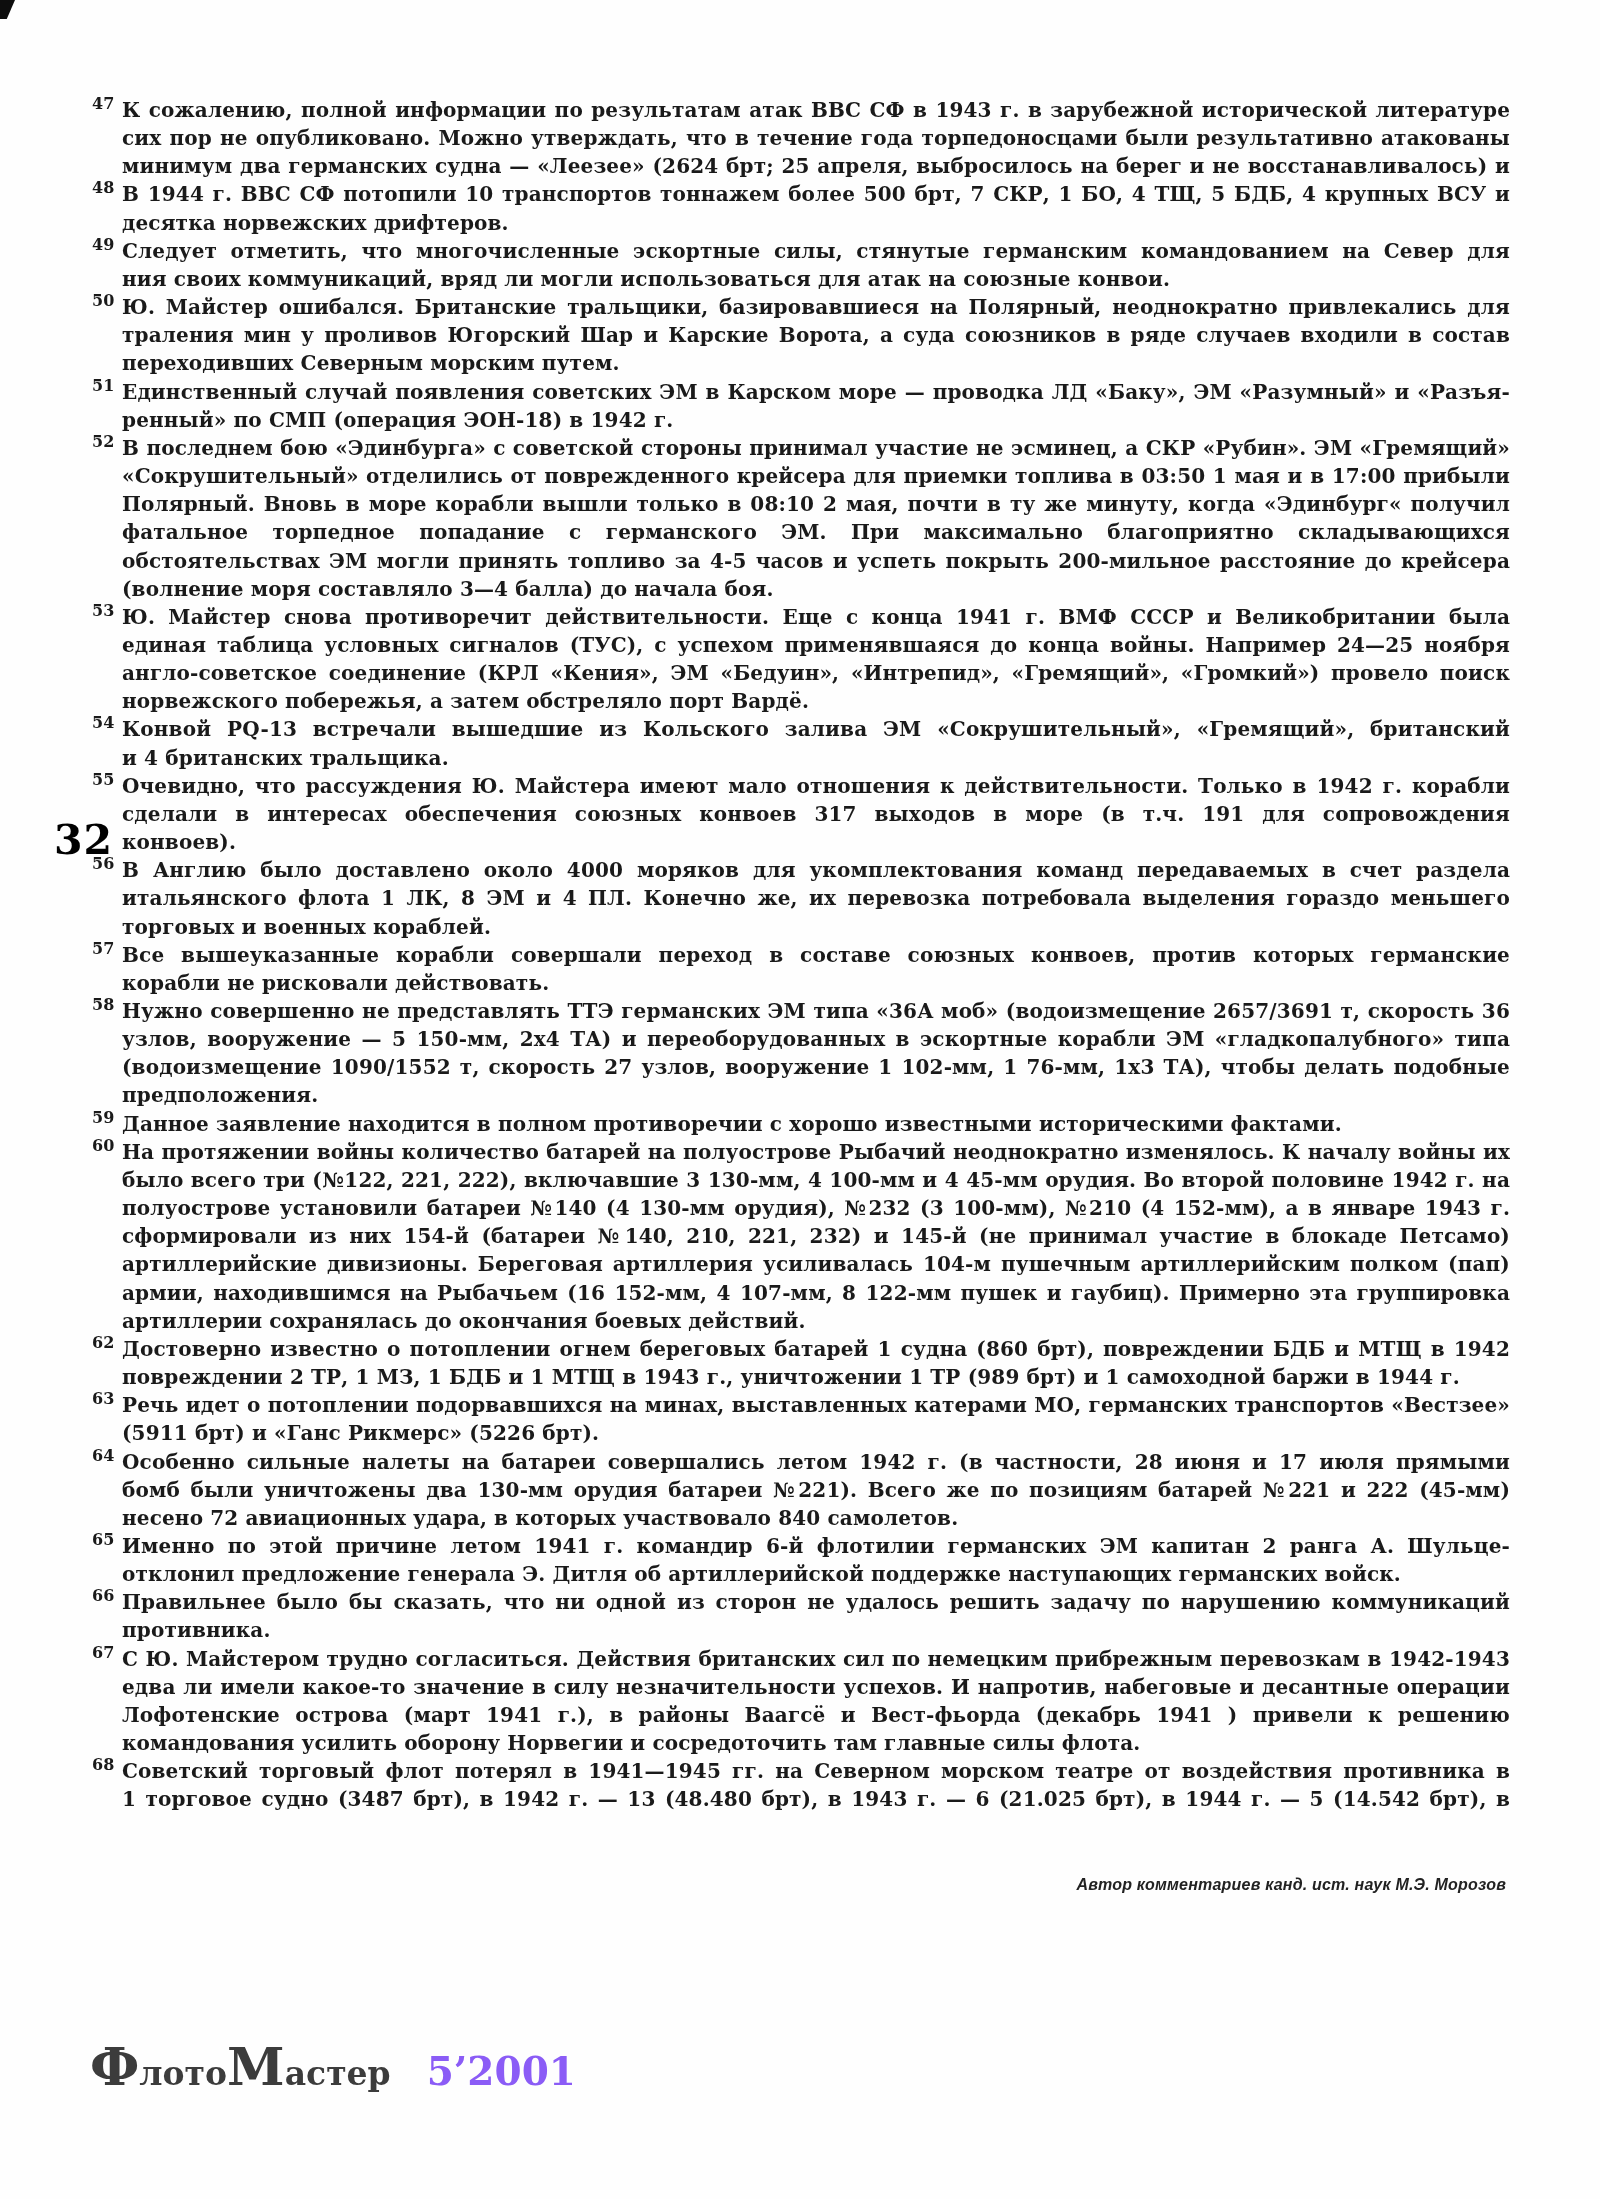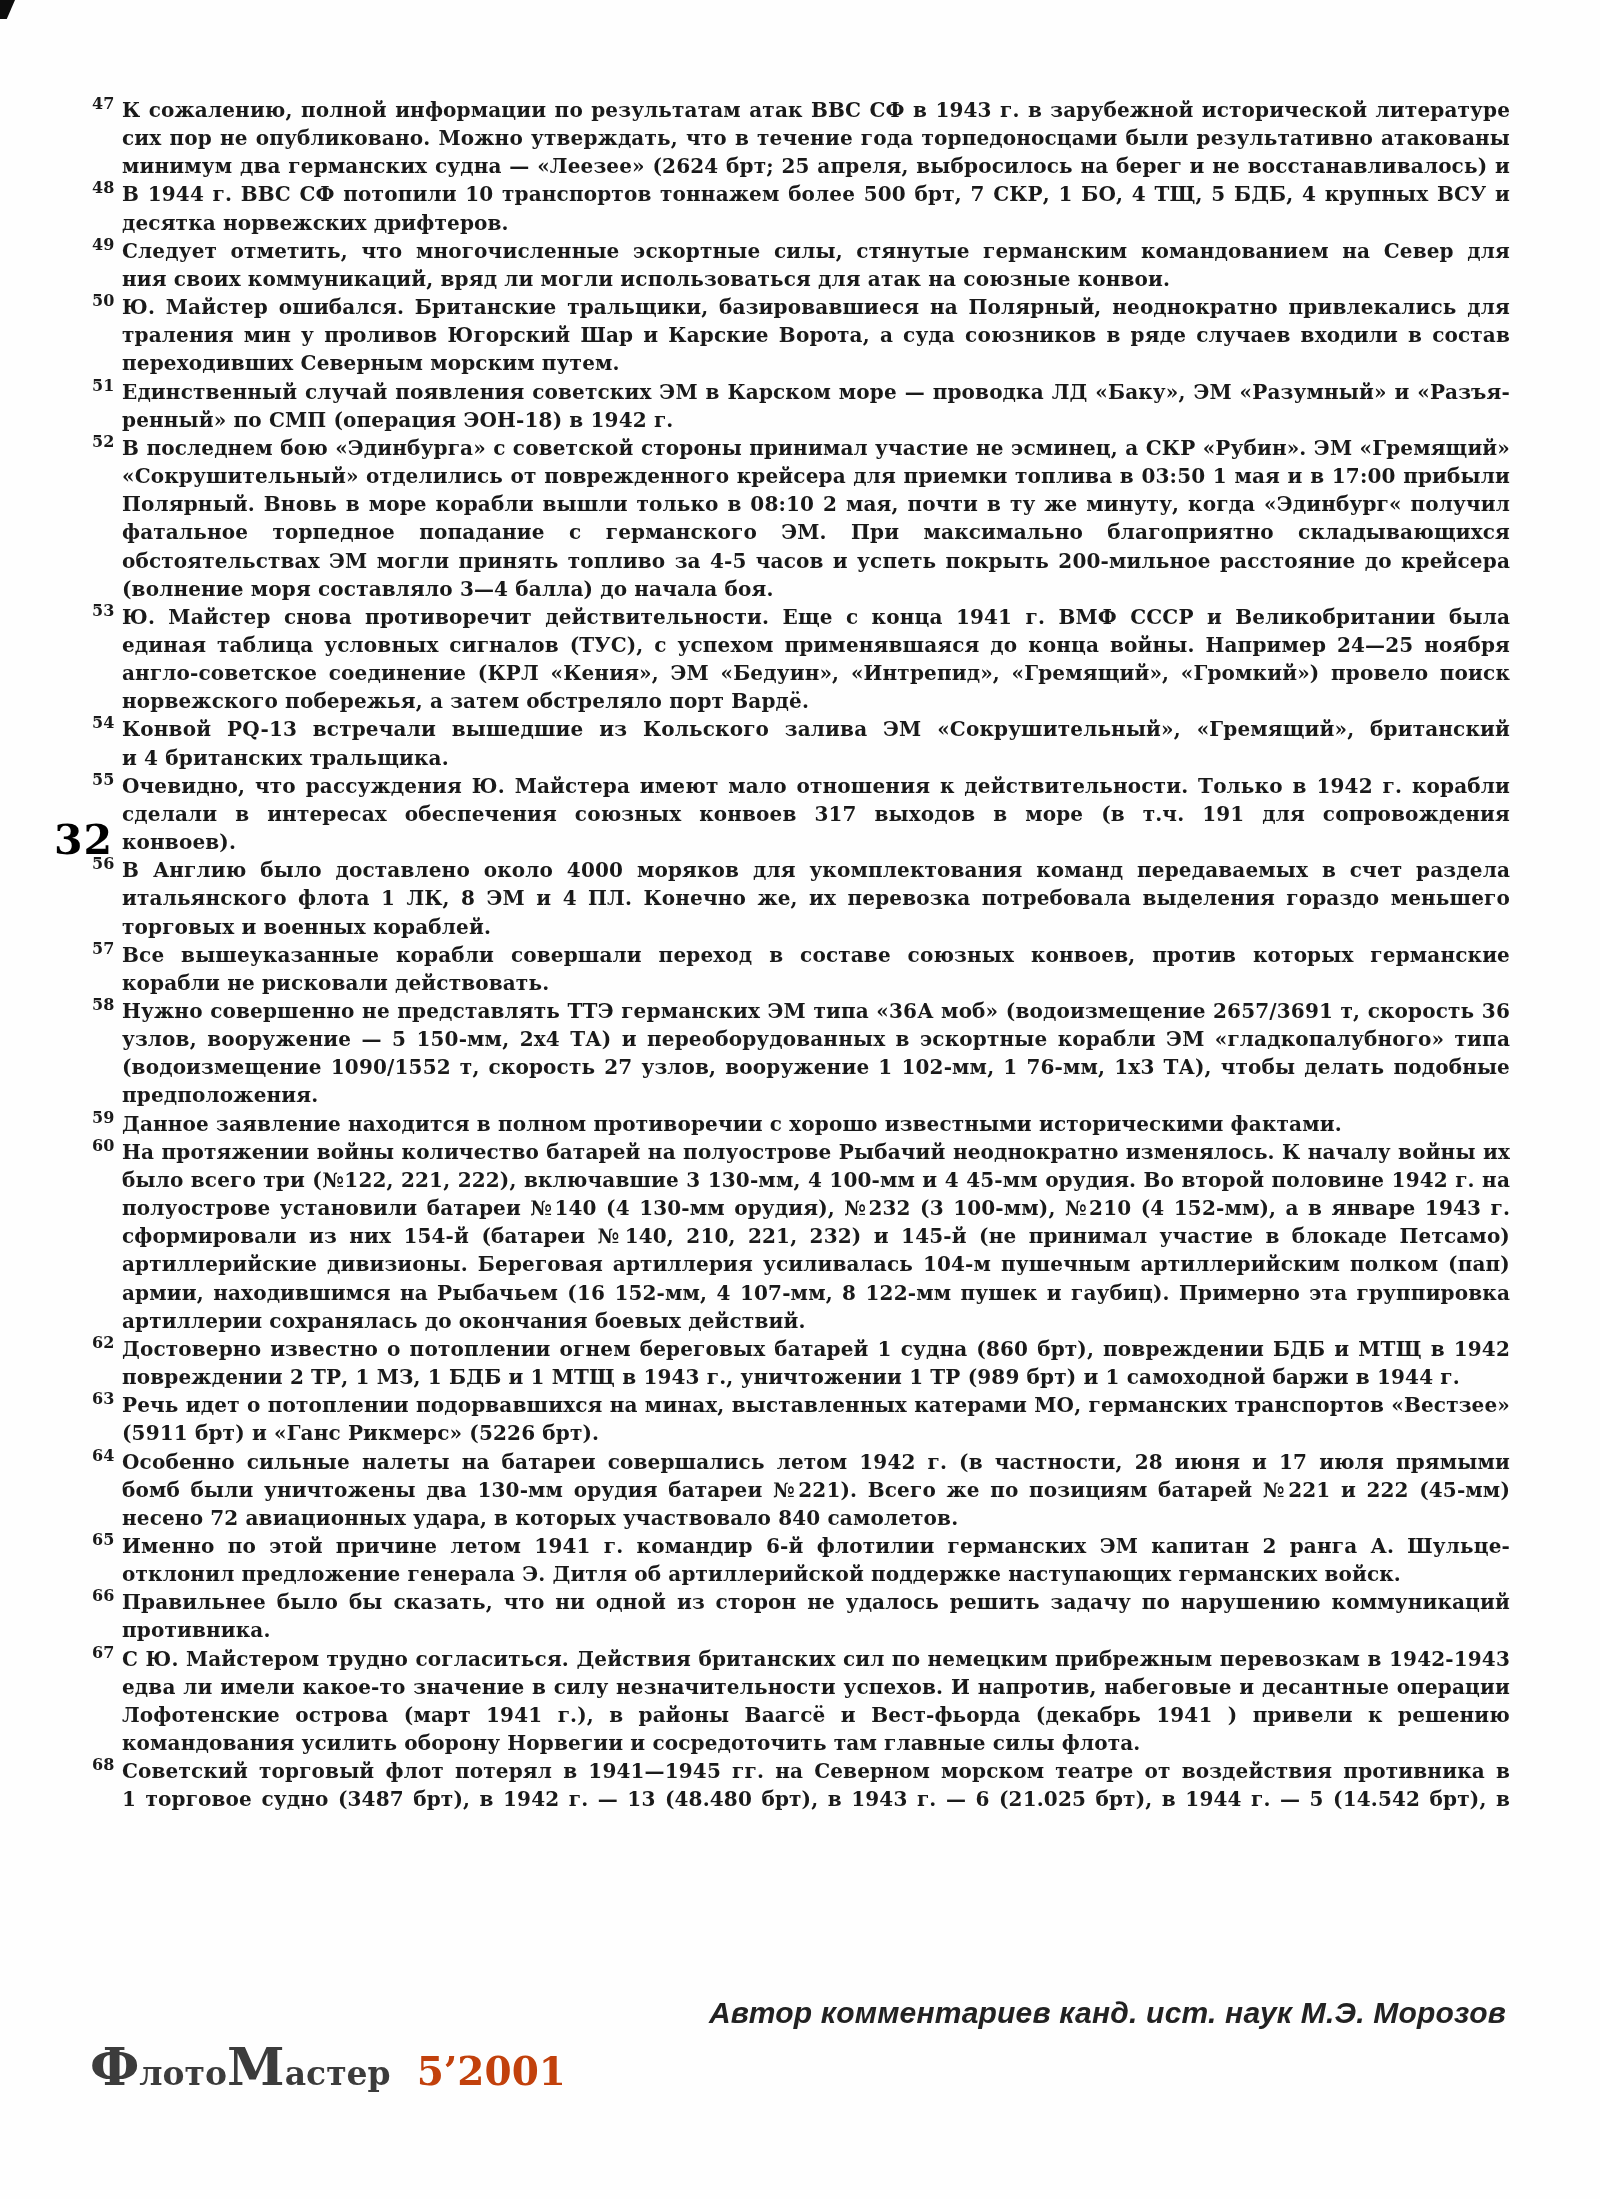--- a/index.html
+++ b/index.html
@@ -24,31 +24,31 @@
     position:absolute;left:-30px;top:-2px;
     font-size:16px;font-weight:700;color:#1a1a1a;letter-spacing:0;
   }
   .line{
     height:28.16px;line-height:28.16px;overflow:hidden;text-align:justify;
   }
   .line::after{content:"";display:inline-block;width:100%;height:0;}
   .line.last{text-align:left;}
   .line.last::after{content:none;}
   .author-line{
-    position:absolute;right:94px;top:1996px;
+    position:absolute;right:94px;top:1876px;
     font-family:"Liberation Sans",sans-serif;font-style:italic;font-weight:700;
-    font-size:30px;color:#222222;letter-spacing:.2px;
+    font-size:16px;color:#222222;letter-spacing:.2px;
   }
   .footer{
     position:absolute;left:90px;top:2036px;white-space:nowrap;
     font-family:"DejaVu Serif",serif;font-weight:700;color:#3c3c3c;
   }
   .footer .cap{font-size:52px;}
   .footer .low{font-size:33px;}
-  .footer .issue{font-size:39px;color:#c2410c;margin-left:26px;}
+  .footer .issue{font-size:39px;color:#8b5cf6;margin-left:36px;}
 </style>
 </head>
 <body>
 
 <div class="page">
   <div class="corner-mark"></div>
 
   <div class="page-number">32</div>
 
   <div class="notes" id="notes-container">

